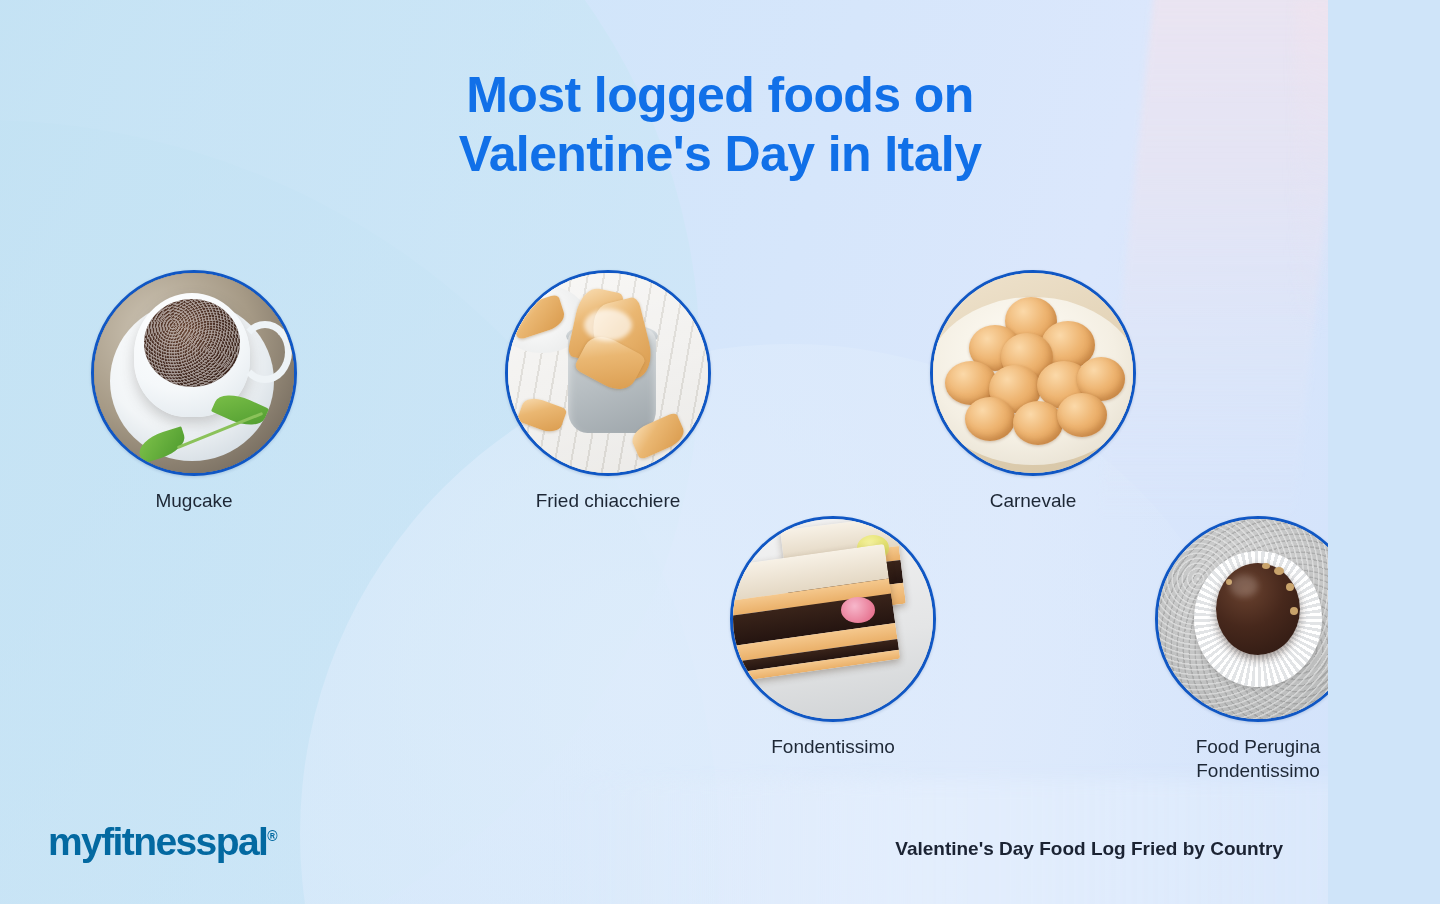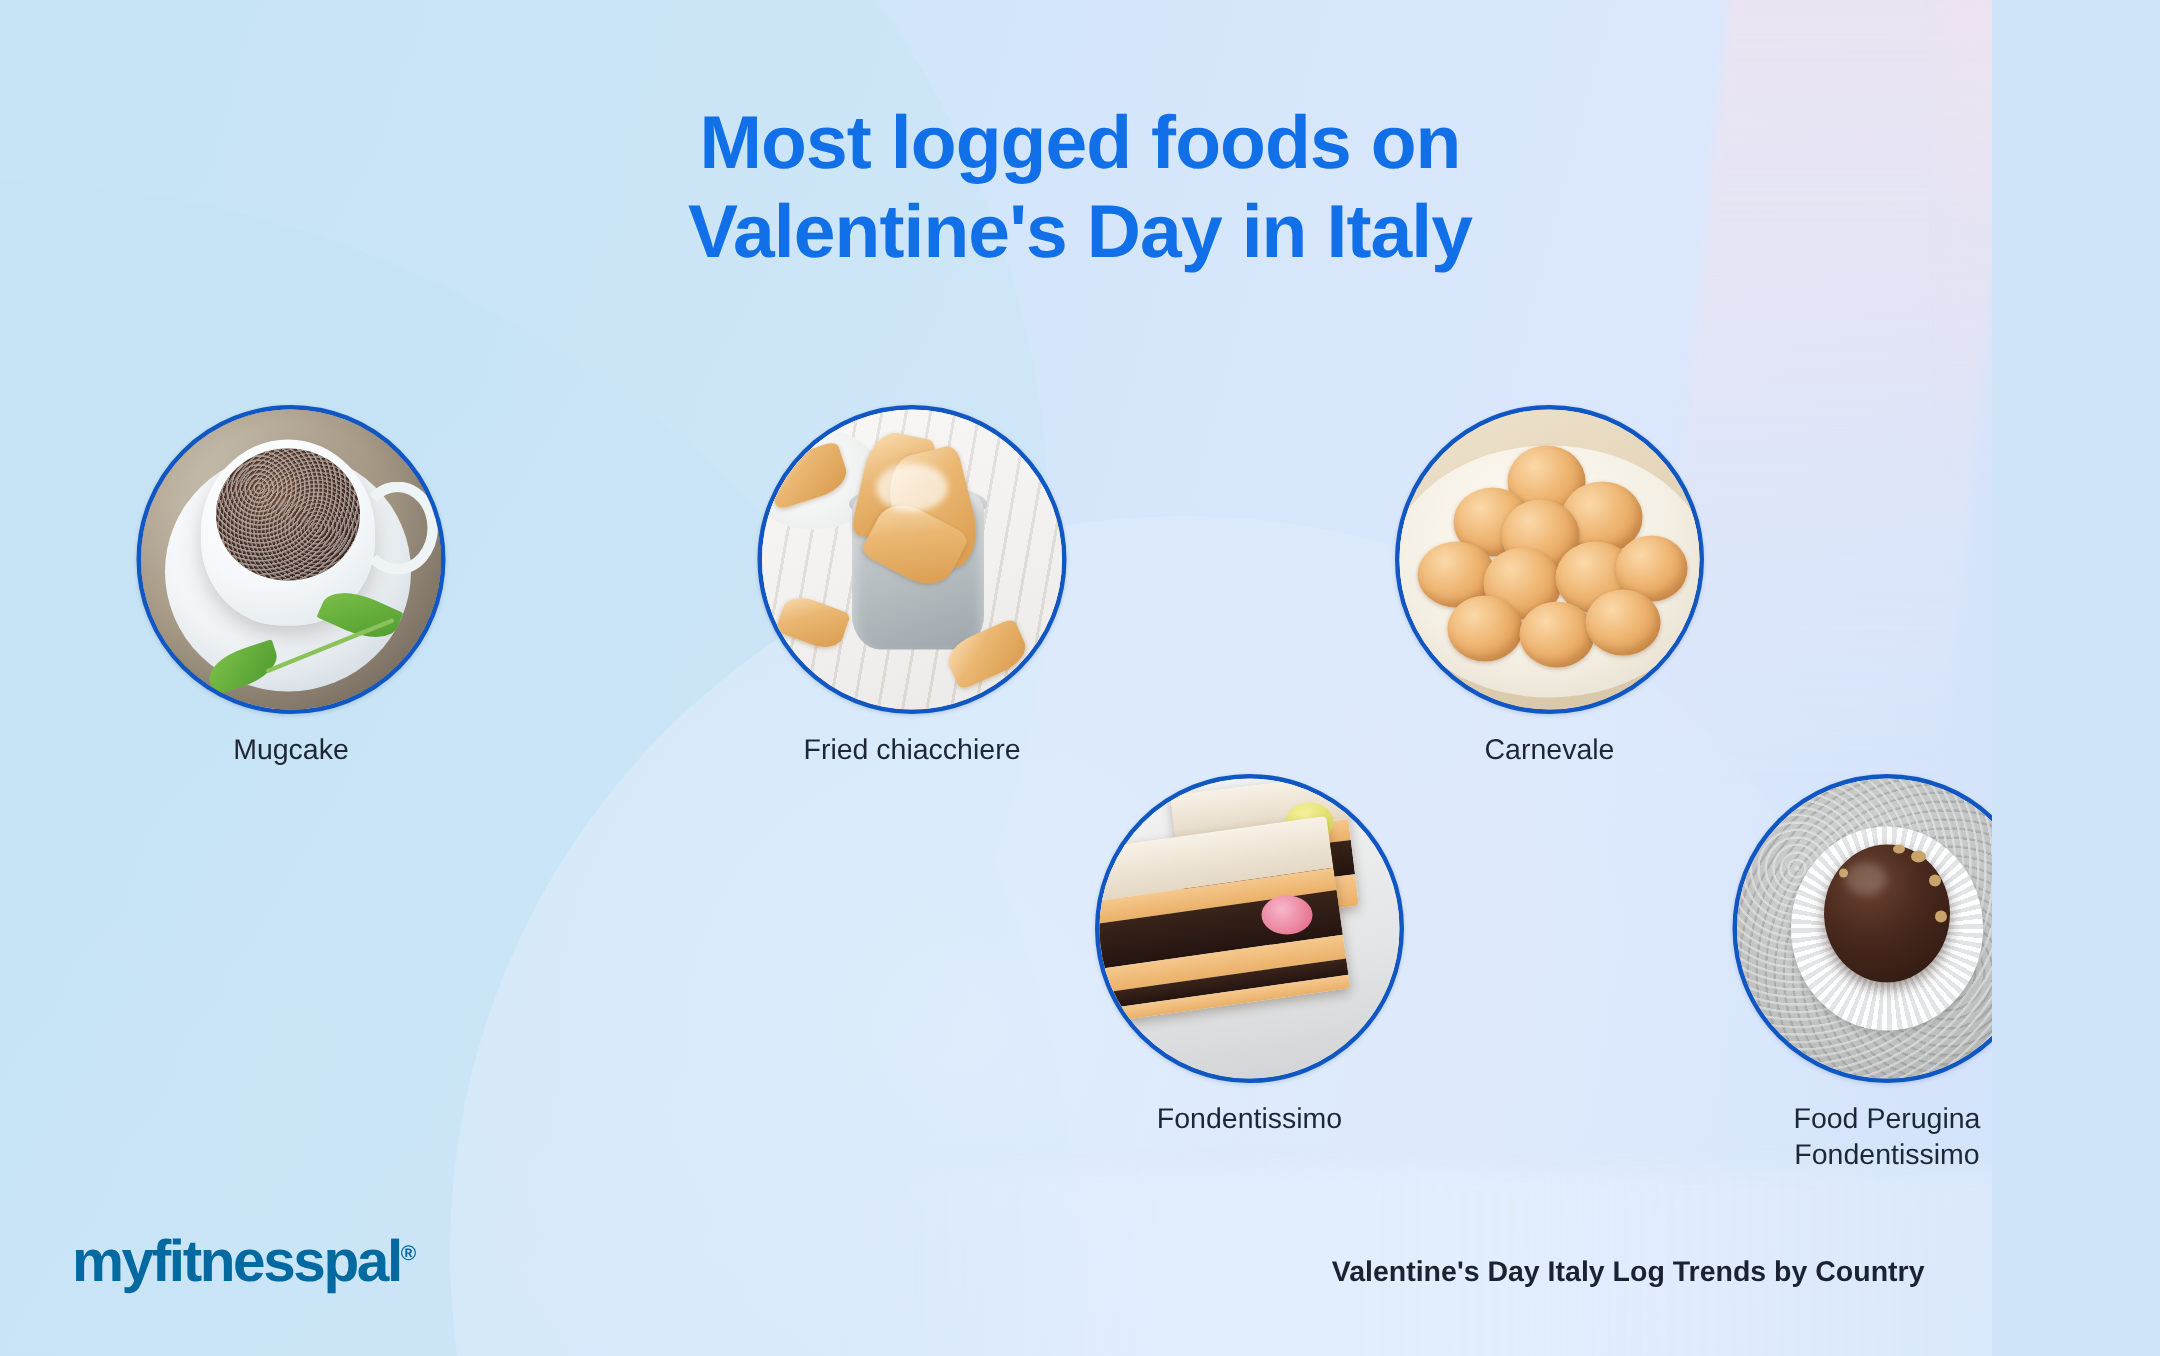--- a/index.html
+++ b/index.html
@@ -242,15 +242,15 @@
         <div class="lay bc-nut" style="left:34%;top:30%;width:3%;height:3%;"></div>
         <div class="lay" style="left:36%;top:28%;width:14%;height:11%;border-radius:50%;background:rgba(255,255,255,.18);filter:blur(3px);"></div>
       </div>
     </div>
     <div class="caption">Food Perugina
 Fondentissimo</div>
   </div>
 
   <div class="logo"><span>myfitnesspal</span><span class="reg">®</span></div>
 
-  <div class="footnote">Valentine's Day Italy Log Trends by Country</div>
+  <div class="footnote">Valentine's Day Food Log Fried by Country</div>
 
 </div>
 
 </body></html>

